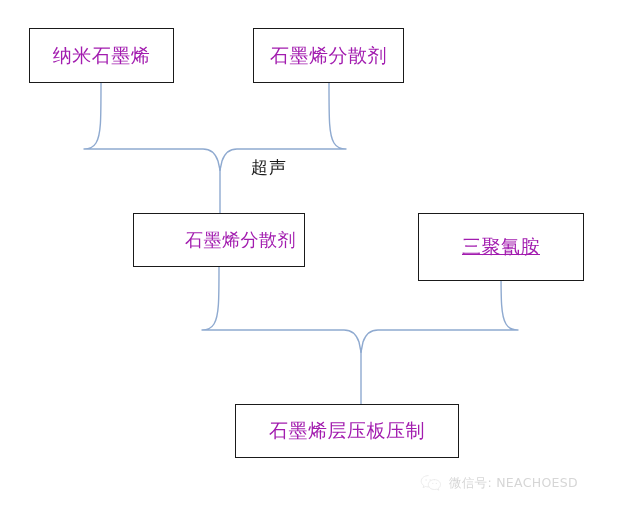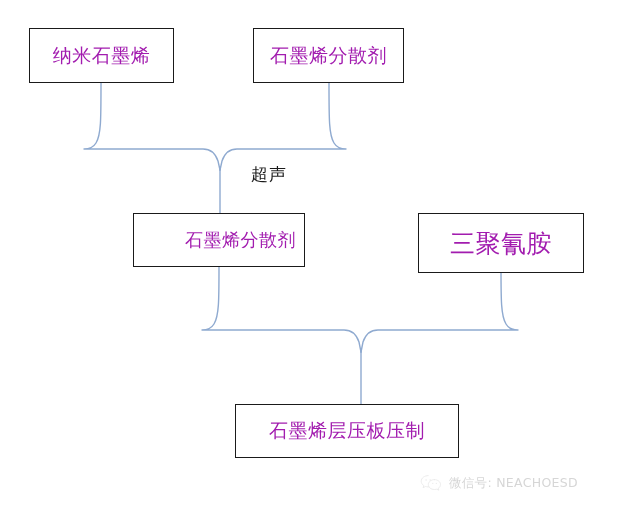--- a/index.html
+++ b/index.html
@@ -38,22 +38,23 @@
   #node-polymer-resin {
     left: 253px; top: 28px;  width: 151px; height: 55px;
     font-size: 19px;
   }
   #node-graphene-dispersant {
     left: 133px; top: 213px; width: 172px; height: 54px;
     font-size: 18px;
     padding-left: 43px;
   }
   #node-melamine {
-    left: 418px; top: 213px; width: 166px; height: 60px;
-    font-size: 25px;
+    left: 418px; top: 213px; width: 166px; height: 68px;
+    font-size: 19px;
+    text-decoration: underline;
   }
   #node-graphene-laminate {
     left: 235px; top: 404px; width: 224px; height: 54px;
     font-size: 19px;
   }
   .connector {
     position: absolute;
     left: 0;
     top: 0;
     width: 633px;
@@ -70,21 +71,21 @@
   .edge-label {
     position: absolute;
     color: #1a1a1a;
     font-size: 17px;
     letter-spacing: 1px;
     white-space: nowrap;
     font-family: "DejaVu Sans", "Liberation Sans", sans-serif;
   }
   #edge-label-ultrasonic {
     left: 251px;
-    top: 163px;
+    top: 156px;
   }
   #watermark {
     position: absolute;
     left: 420px;
     top: 474px;
     display: flex;
     align-items: center;
     gap: 7px;
     color: #d6d6d6;
     font-size: 12.5px;

